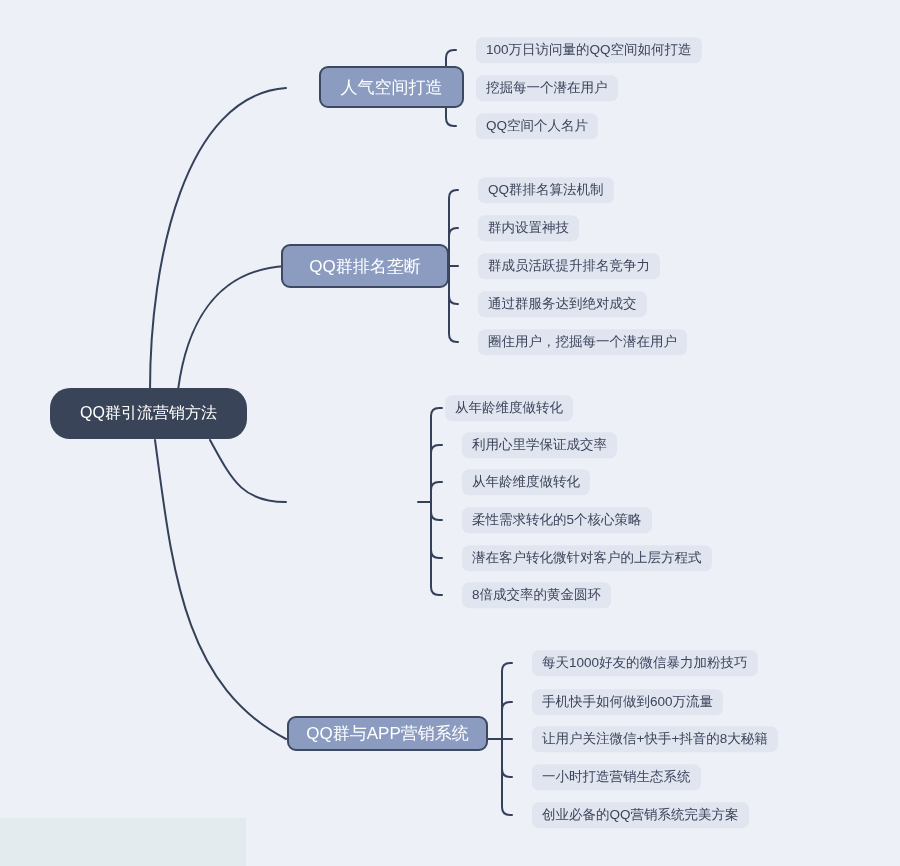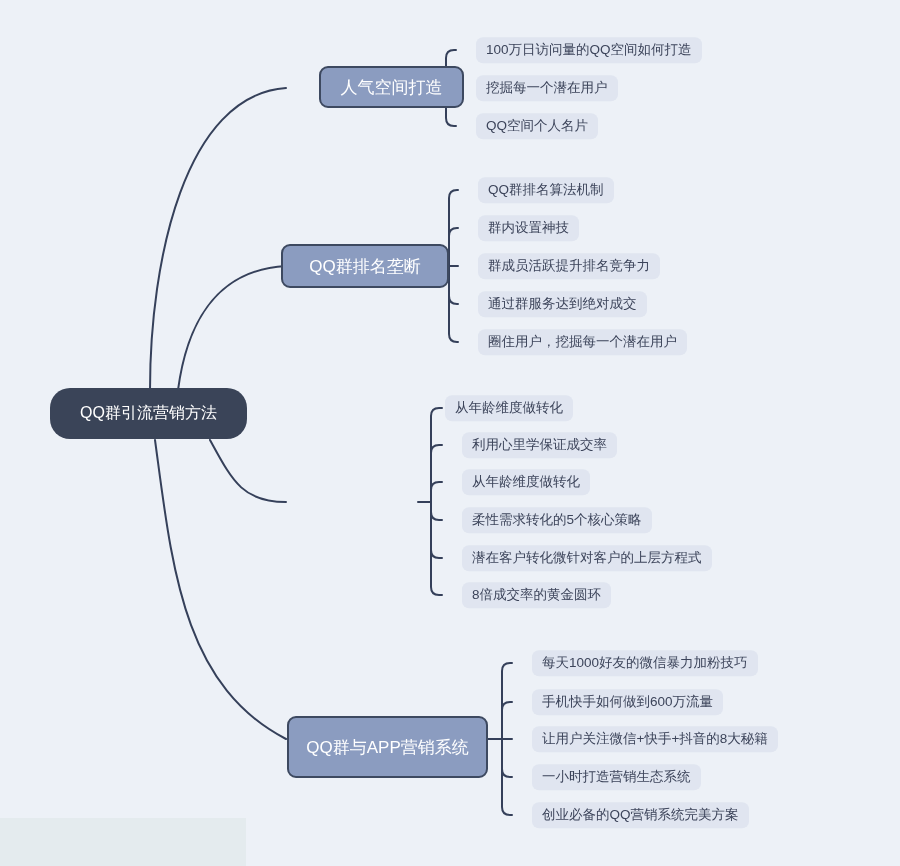--- a/index.html
+++ b/index.html
@@ -43,21 +43,21 @@
     color:#ffffff;
     font-size:17px;
     display:flex;align-items:center;justify-content:center;
     box-sizing:border-box;
     white-space:nowrap;
     cursor:pointer;
   }
   .b1{left:287px;top:66px;width:145px;height:42px;margin-left:32px;}
   .b2{left:281px;top:244px;width:168px;height:44px;}
   .b3{left:287px;top:480px;width:131px;height:44px;}
-  .b4{left:287px;top:716px;width:201px;height:62px;}
+  .b4{left:287px;top:716px;width:201px;height:35px;}
   .leaf-node{
     position:absolute;
     transform:translateY(-50%);
     background:#e0e5f0;
     border-radius:7px;
     color:#3c445a;
     font-size:13.5px;
     line-height:1;
     padding:6px 10px;
     white-space:nowrap;

